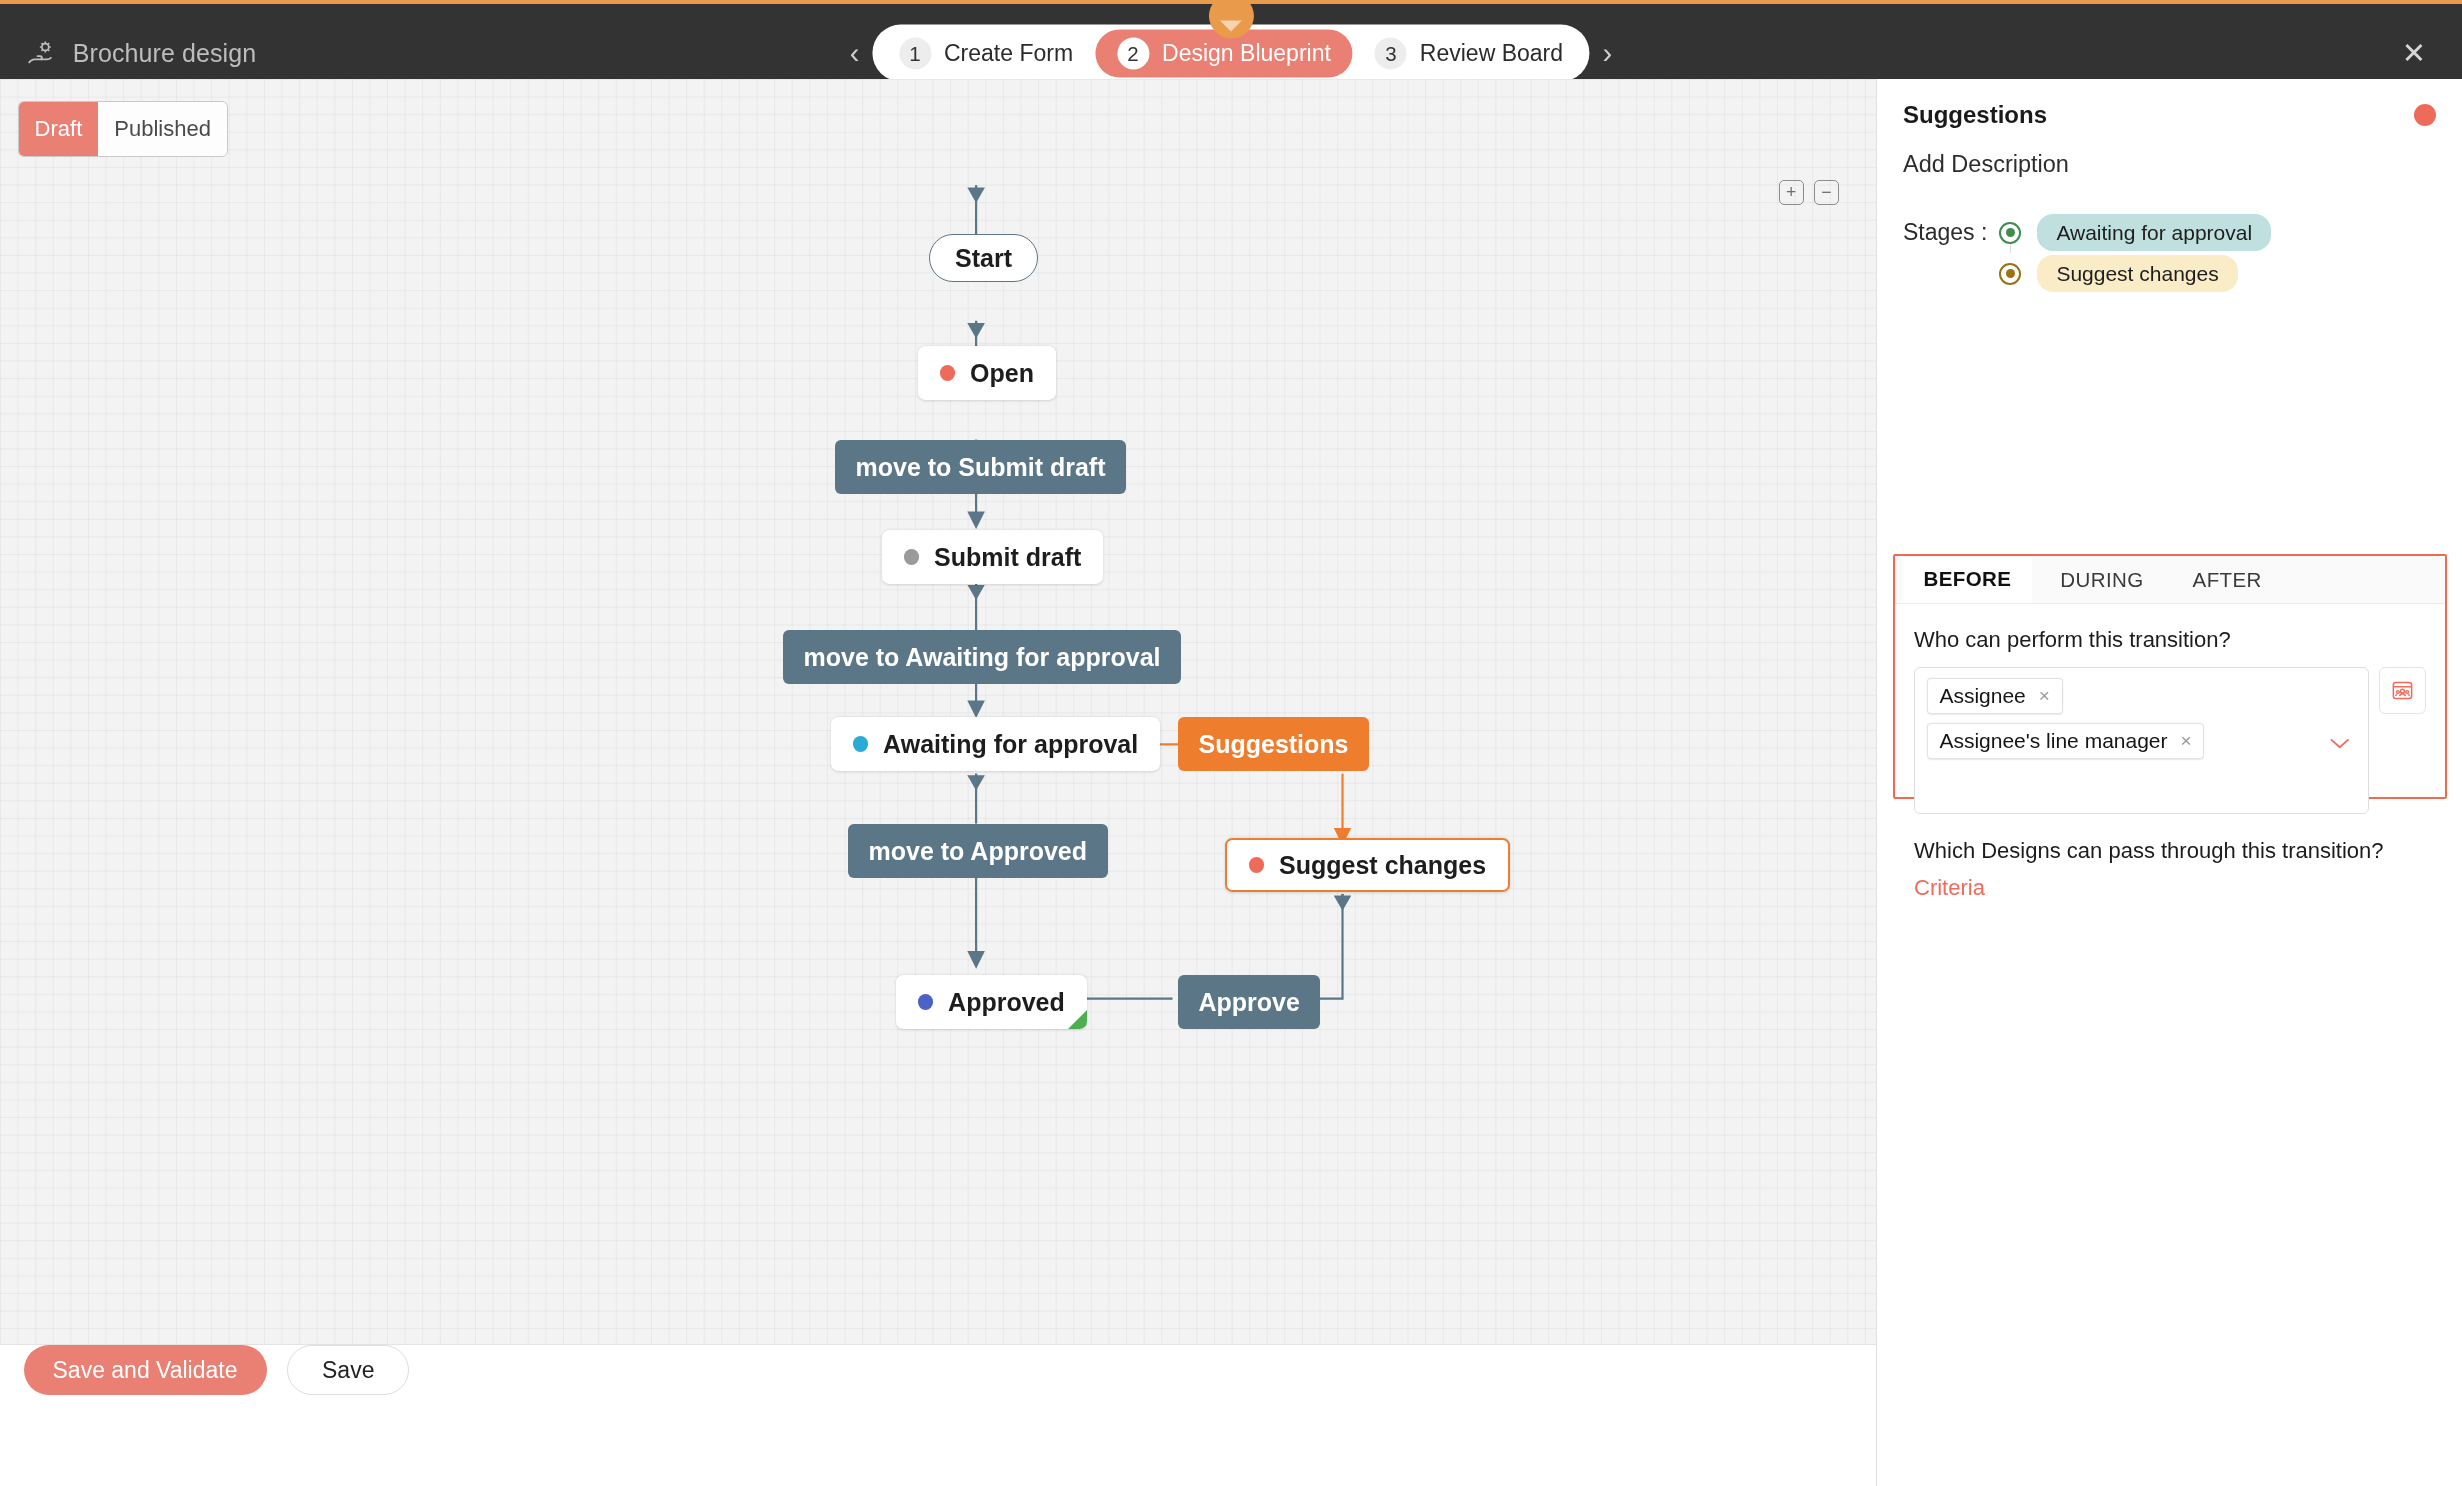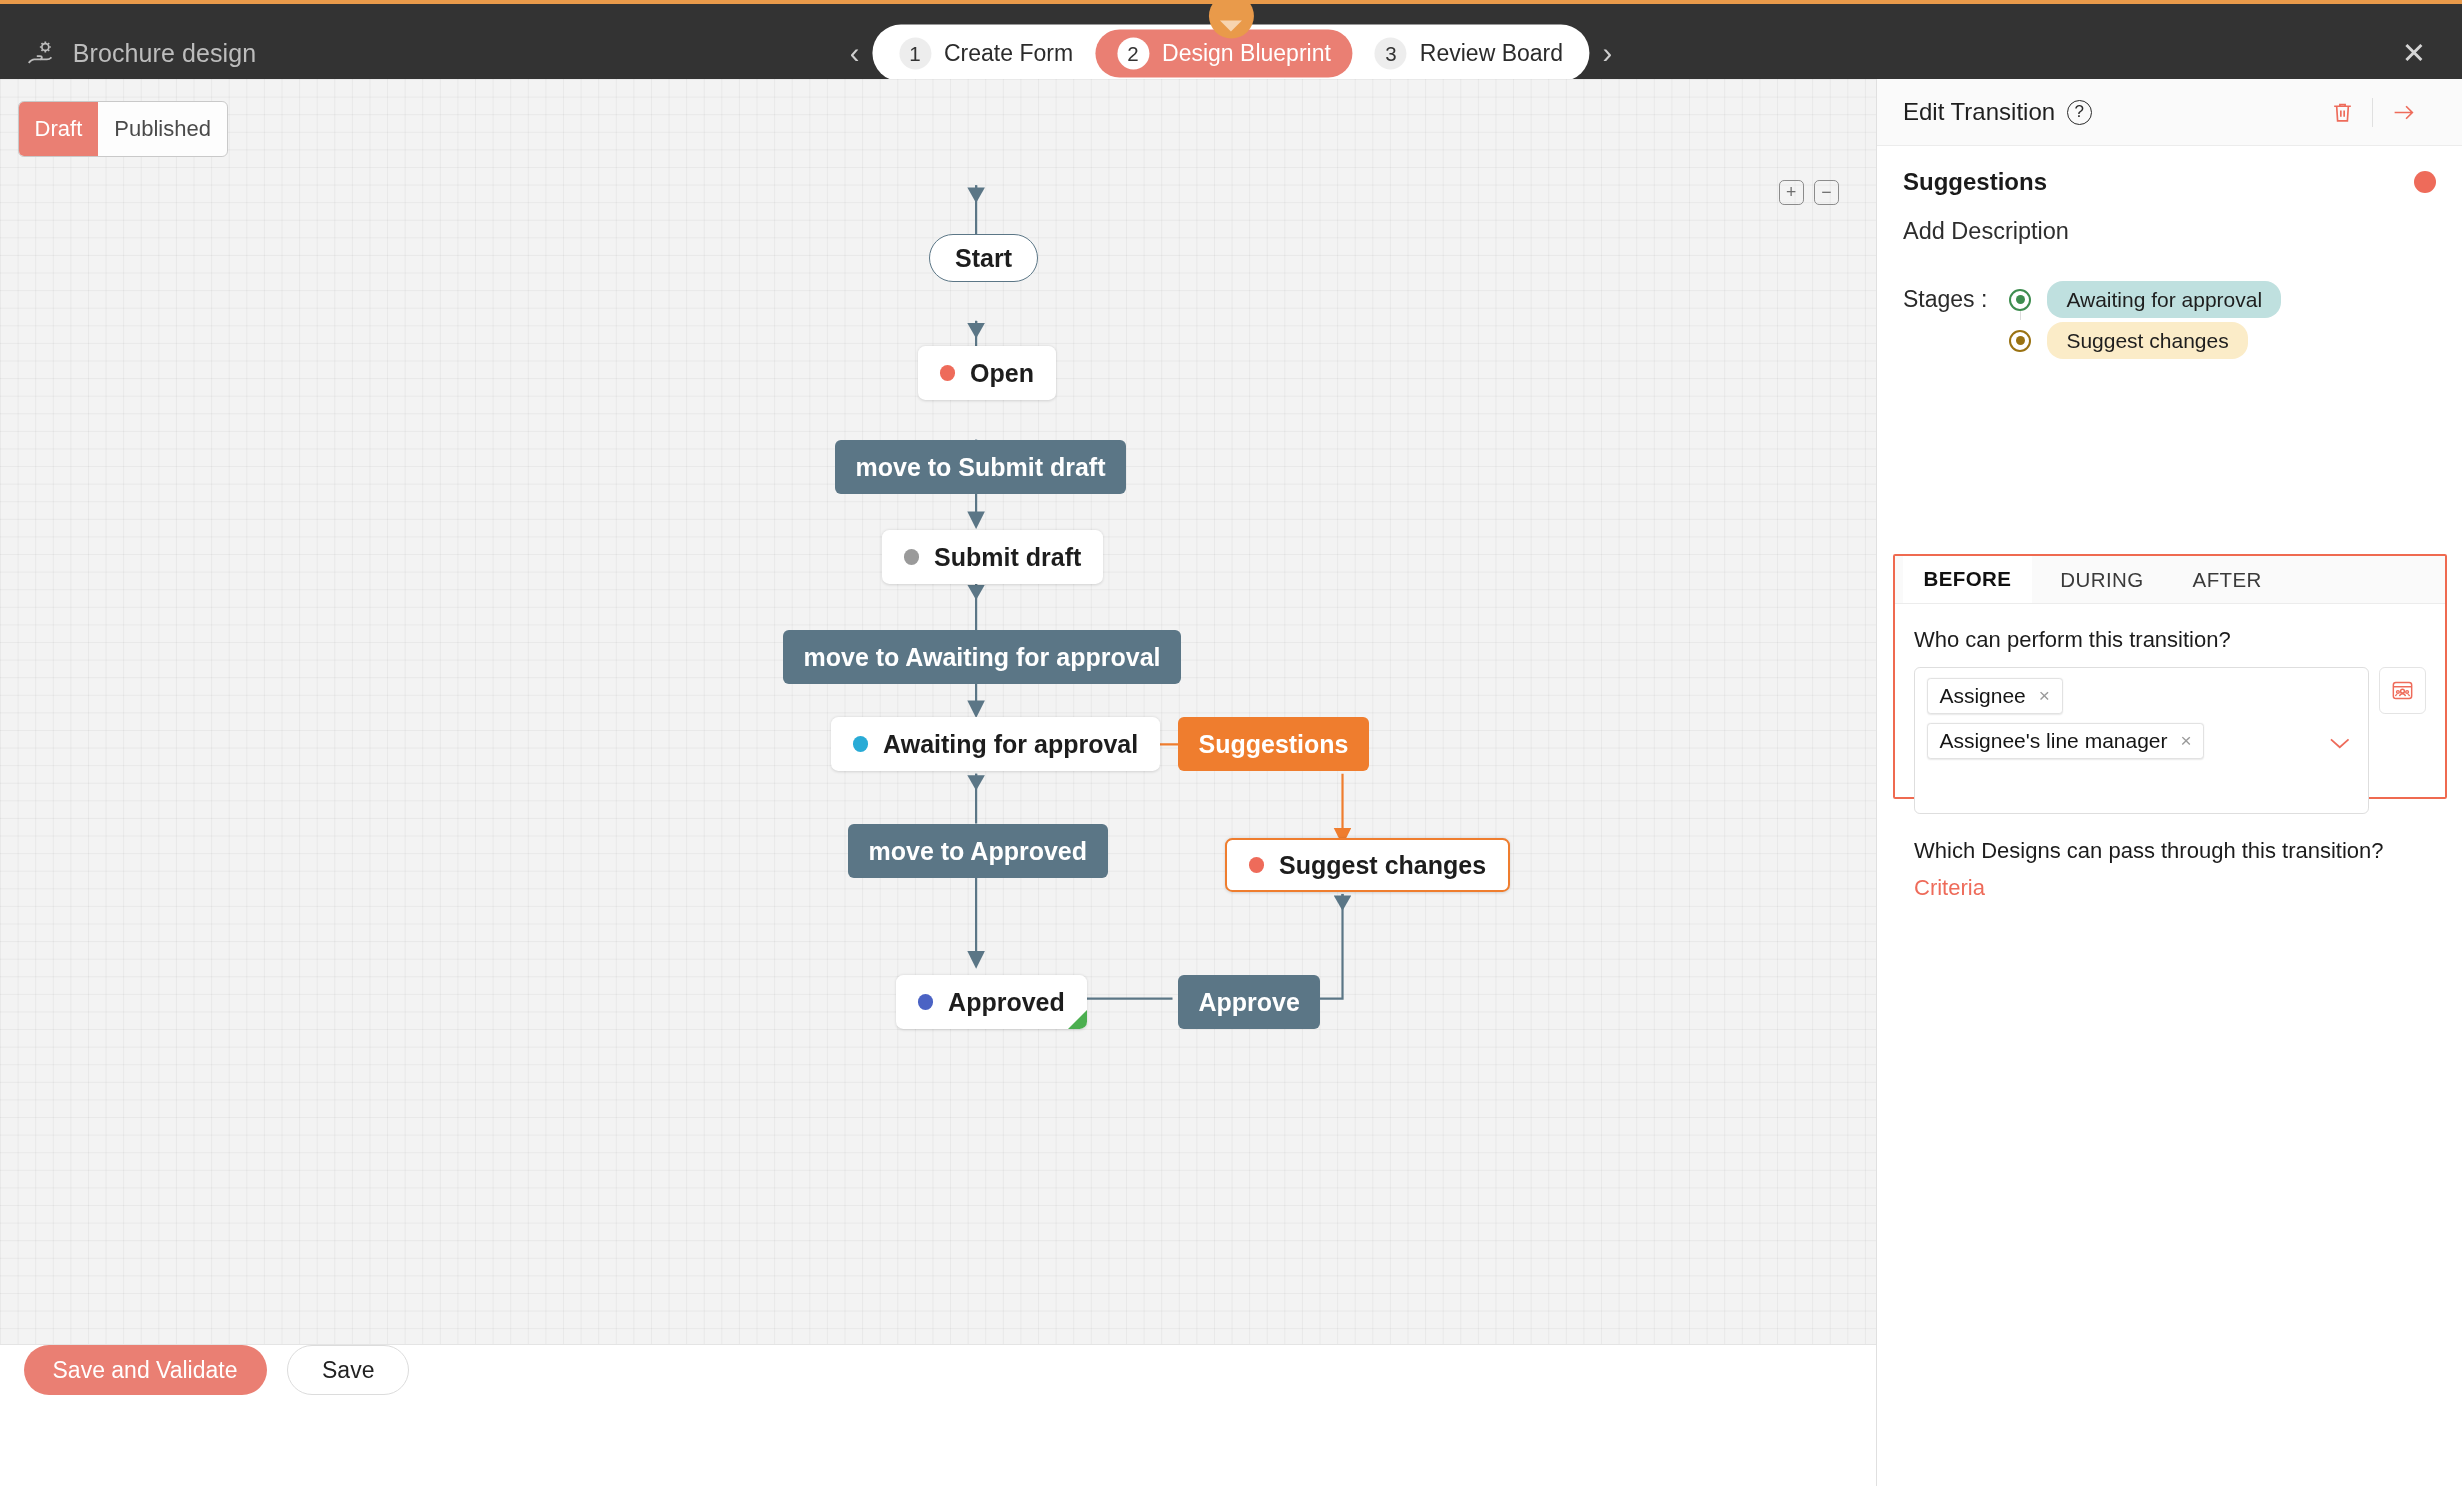--- a/index.html
+++ b/index.html
@@ -154,21 +154,21 @@
 
   .panel-body { padding: 22px 26px 0 26px; }
   .sugg-row { display: flex; align-items: center; margin-bottom: 22px; }
   .sugg-row h3 { font-size: 24px; font-weight: 700; color: #1a1a1a; }
   .sugg-dot {
     margin-left: auto; width: 22px; height: 22px; border-radius: 50%;
     background: #ee6b5a; cursor: pointer;
   }
   .add-desc { font-size: 23.5px; color: #2d2d2d; margin-bottom: 34px; cursor: pointer; }
 
-  .stages { display: flex; align-items: flex-start; gap: 22px; margin-bottom: 35px; }
+  .stages { display: flex; align-items: flex-start; gap: 12px; margin-bottom: 35px; }
   .stages-lbl { font-size: 23px; color: #2b2b2b; padding-top: 7.3px; }
   .stage-list { display: flex; flex-direction: column; gap: 0; position: relative; }
   .stage-item { display: flex; align-items: center; gap: 16px; height: 41px; }
   .radio {
     width: 22px; height: 22px; border-radius: 50%; border: 2.2px solid #3e8d4f;
     display: flex; align-items: center; justify-content: center; flex: none;
     background: #fff; cursor: pointer; position: relative; z-index: 2;
   }
   .radio i { width: 9.5px; height: 9.5px; border-radius: 50%; background: #3e8d4f; display:block; }
   .radio.amber { border-color: #9a7212; }
@@ -382,38 +382,20 @@
     </div>
 
     <div class="footer">
       <button class="btn-primary">Save and Validate</button>
       <button class="btn-ghost">Save</button>
     </div>
   </div>
 
   <div class="panel">
 
-    <div class="panel-head">
-      <h2>Edit Transition</h2>
-      <span class="help-icon">?</span>
-      <div class="head-actions">
-        <span class="ic">
-          <svg width="25" height="25" viewBox="0 0 24 24" fill="none" stroke="#ee6b5a" stroke-width="1.6">
-            <path d="M4 6h16M9.5 6V4.3h5V6M6.4 6l.9 14h9.4l.9-14"></path>
-            <path d="M10.4 10v6M13.6 10v6"></path>
-          </svg>
-        </span>
-        <span class="vdiv"></span>
-        <span class="ic">
-          <svg width="28" height="25" viewBox="0 0 24 24" fill="none" stroke="#ee6b5a" stroke-width="1.6">
-            <path d="M3 12h17M14 6l6 6-6 6"></path>
-          </svg>
-        </span>
-      </div>
-    </div>
 
     <div class="panel-body">
       <div class="sugg-row">
         <h3>Suggestions</h3>
         <span class="sugg-dot"></span>
       </div>
 
       <div class="add-desc">Add Description</div>
 
       <div class="stages">

